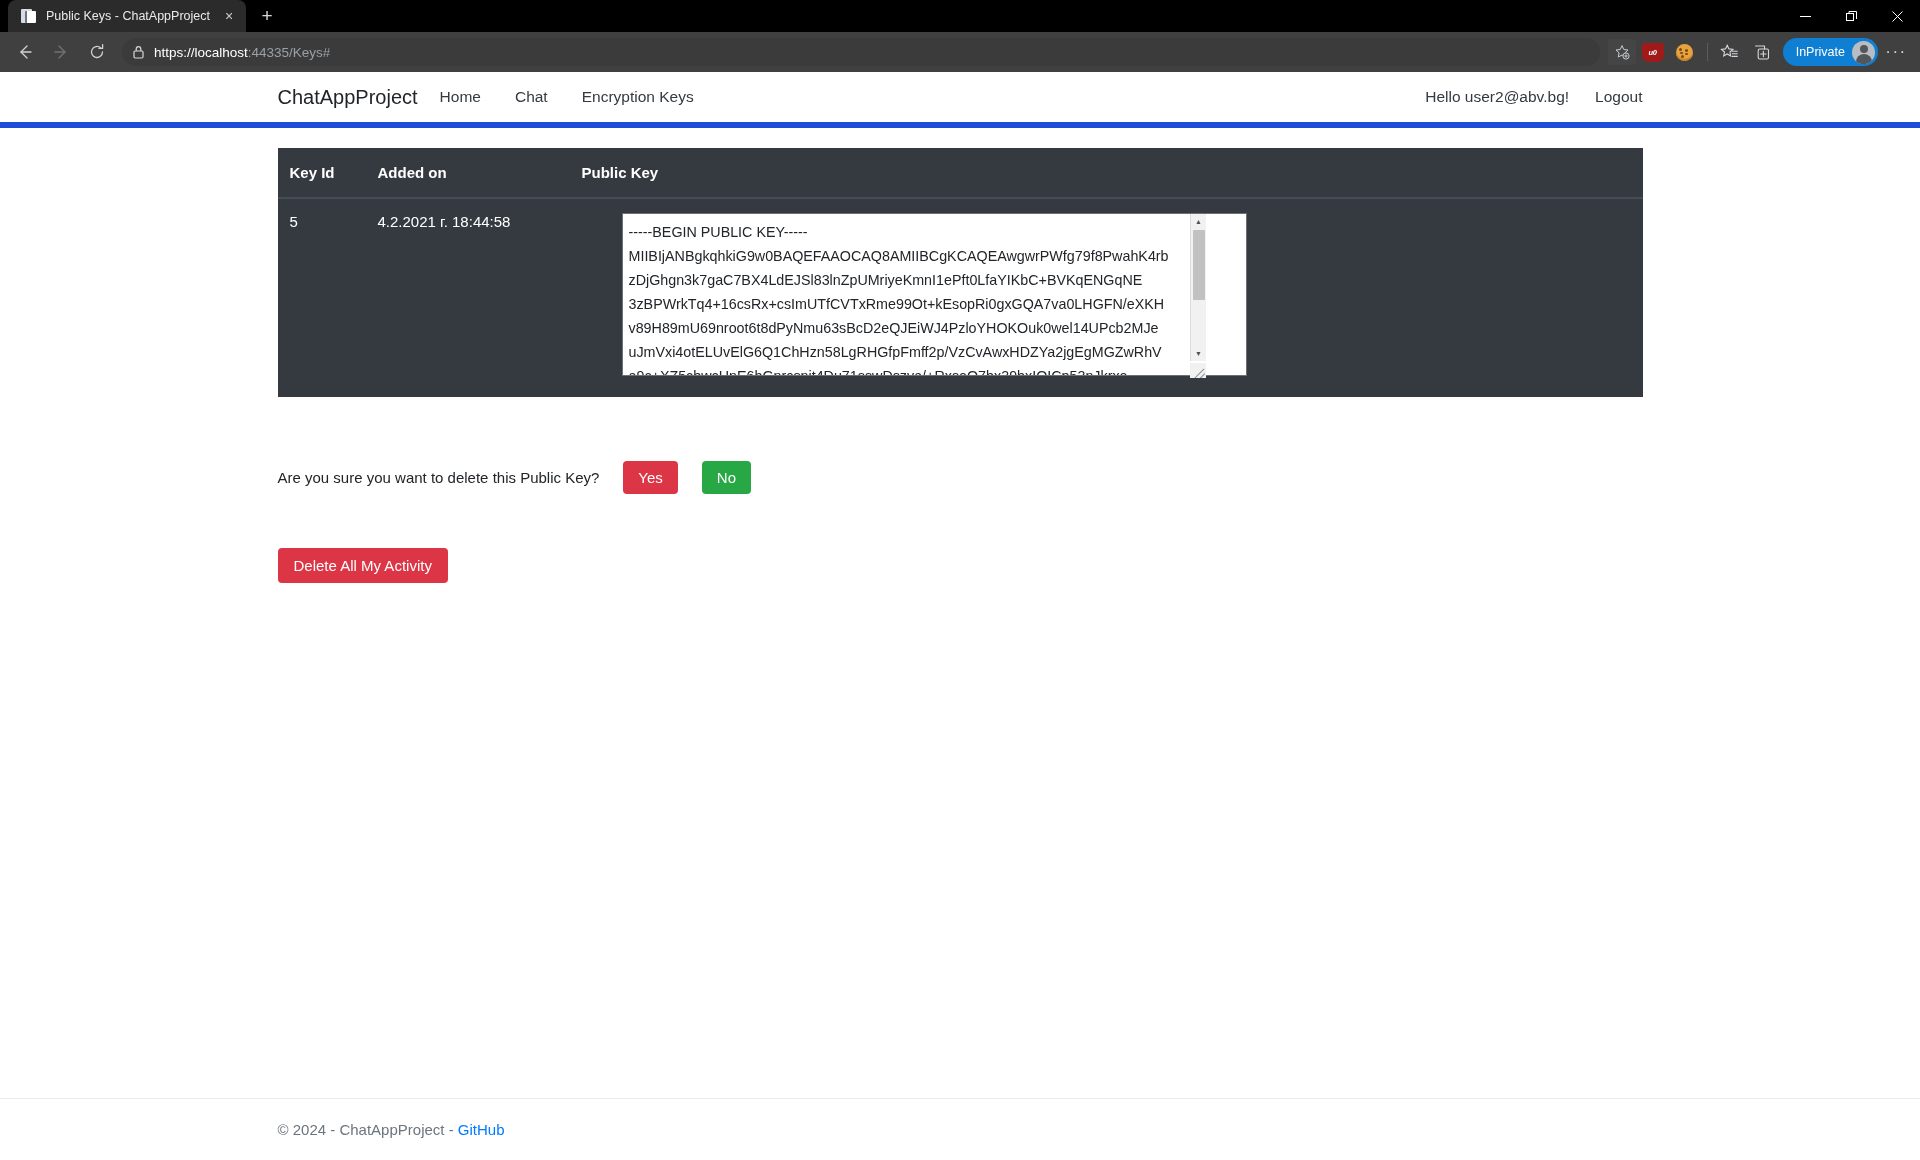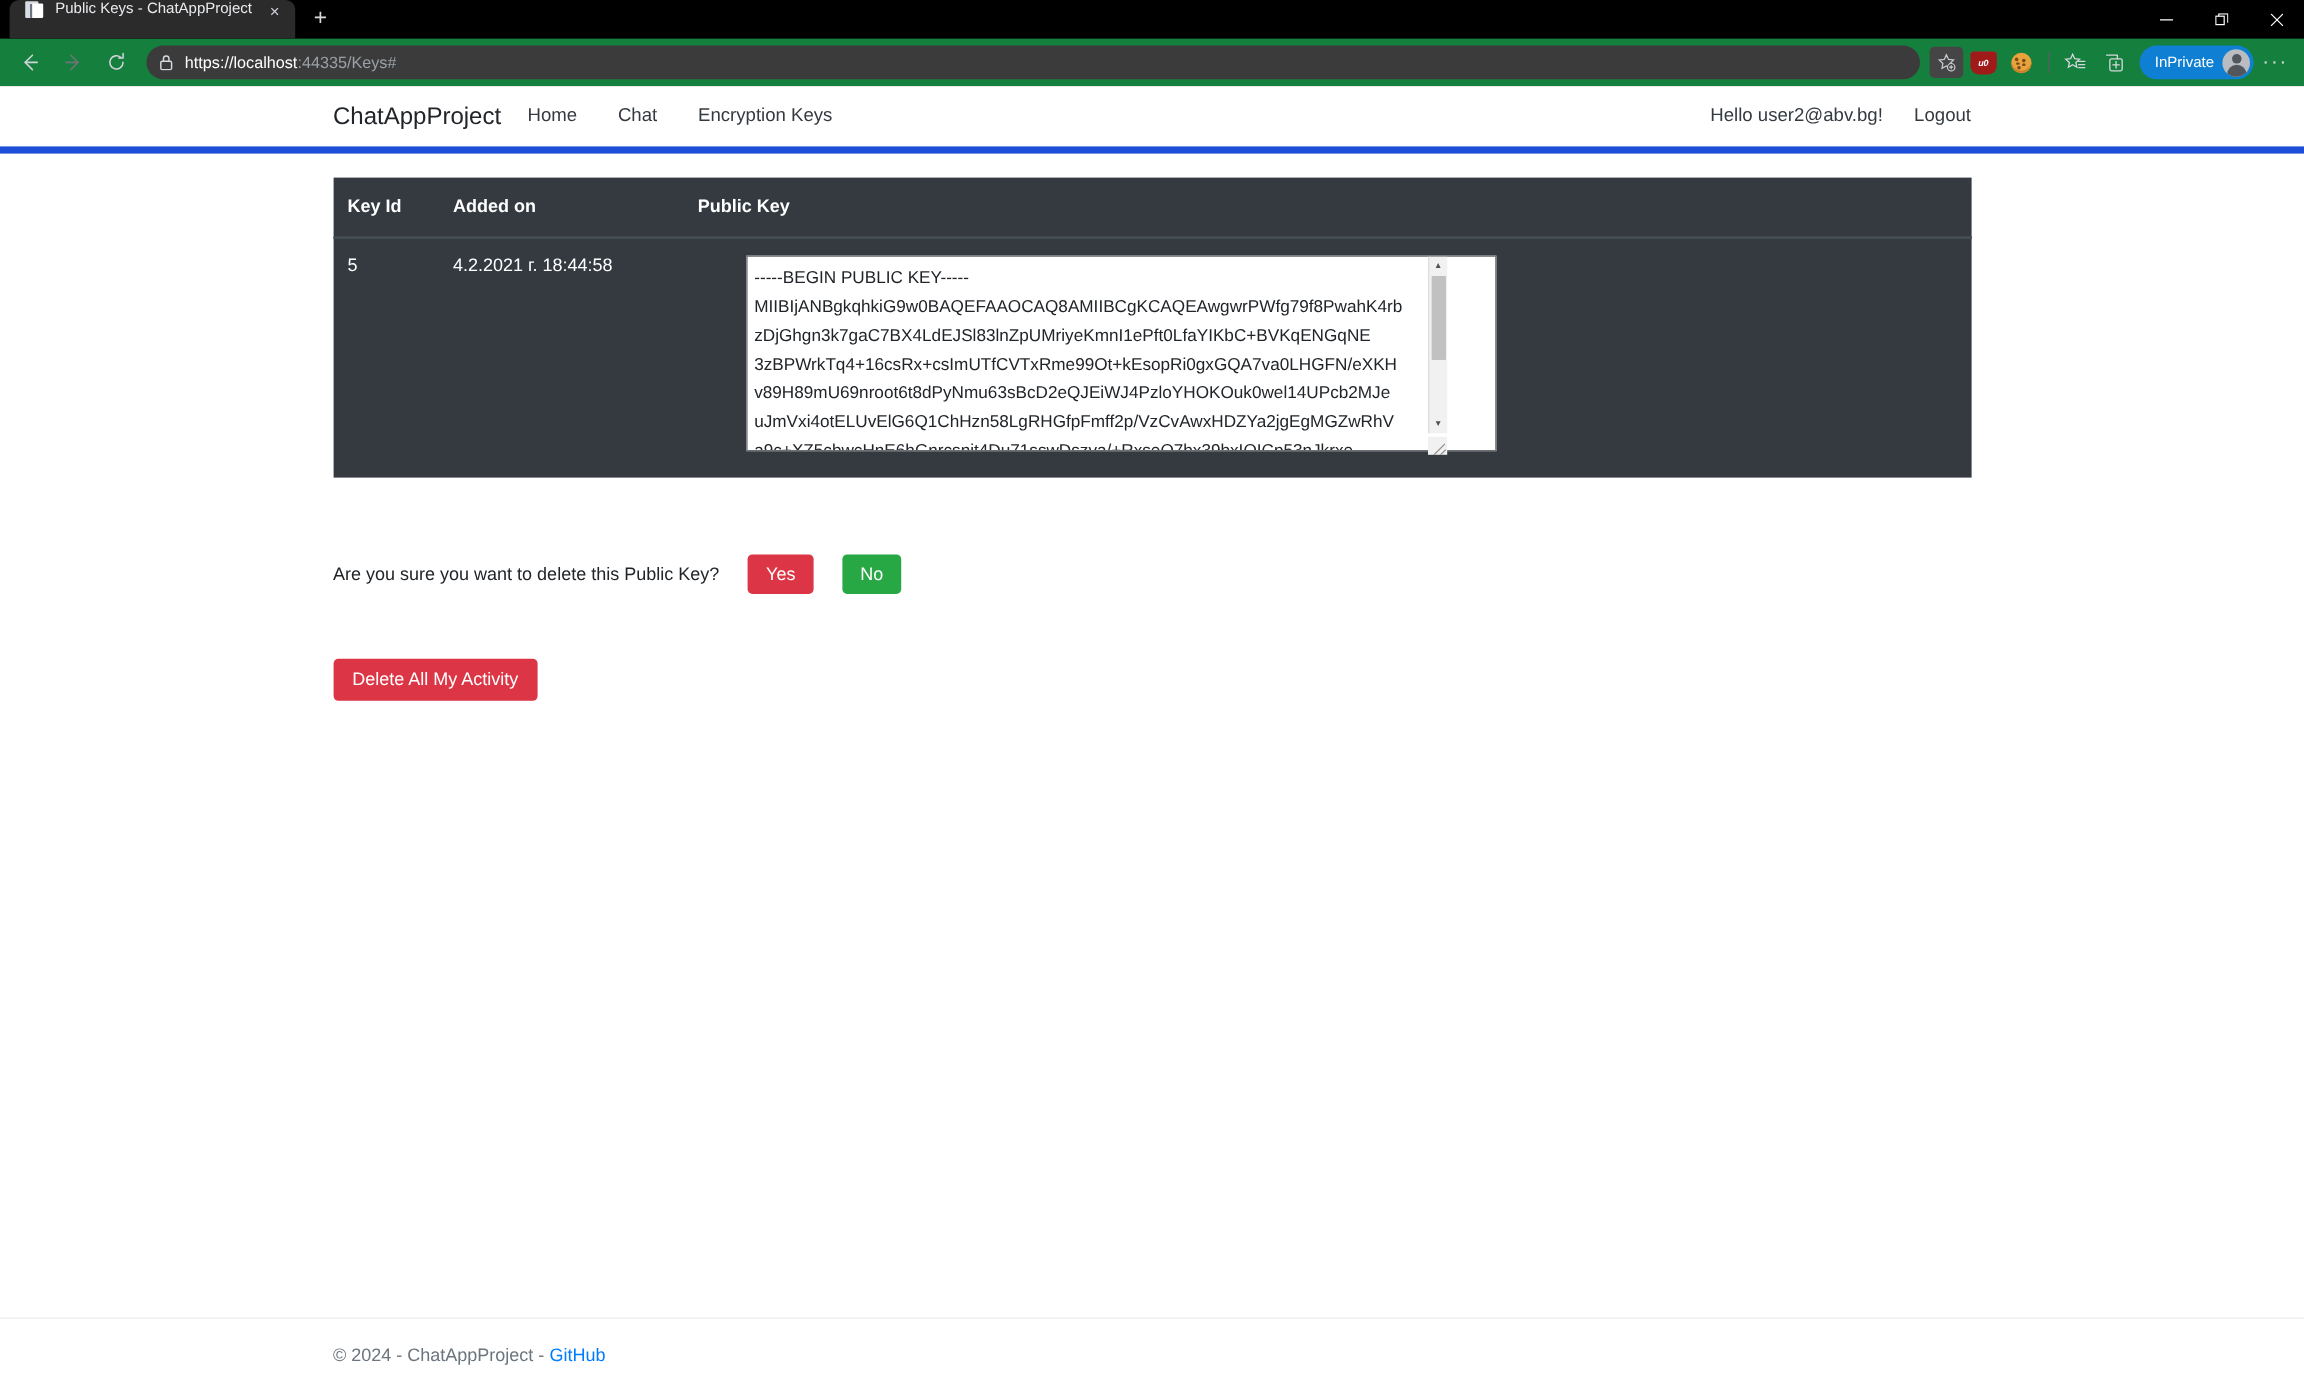--- a/index.html
+++ b/index.html
@@ -10,21 +10,21 @@
   }
 
   
   .browser-chrome { background: #000; width: 100%; }
 
   .tab-strip {
     height: 32px; display: flex; align-items: flex-end;
     background: #000; padding-left: 8px; position: relative;
   }
   .tab {
-    display: flex; gap: 10px;
+    display: flex; align-items: center; gap: 10px;
     height: 32px; min-width: 230px; max-width: 300px;
     background: #2b2b2b; border-radius: 8px 8px 0 0;
     padding: 0 8px 0 12px; position: relative;
   }
   .tab-favicon {
     width: 16px; height: 16px; flex: 0 0 16px; position: relative;
   }
   .tab-favicon::before {
     content: ""; position: absolute; left: 1px; top: 1px;
     width: 11px; height: 14px; background: #d8dde3;
@@ -54,21 +54,21 @@
     display: flex; align-items: center;
   }
   .win-btn {
     width: 46px; height: 32px; display: flex;
     align-items: center; justify-content: center;
     color: #fff; font-size: 12px;
   }
   .win-btn svg { display: block; }
 
   .nav-bar {
-    height: 40px; background: #15803d; display: flex;
+    height: 40px; background: #404040; display: flex;
     align-items: center; padding: 0 8px; gap: 2px;
   }
   .nav-icon-btn {
     width: 34px; height: 30px; display: flex;
     align-items: center; justify-content: center;
     color: #cfd2d6; border-radius: 4px; flex: 0 0 34px;
   }
   .nav-icon-btn.disabled { color: #6f7377; }
   .omnibox {
     flex: 1; height: 28px; background: #3b3b3b;

